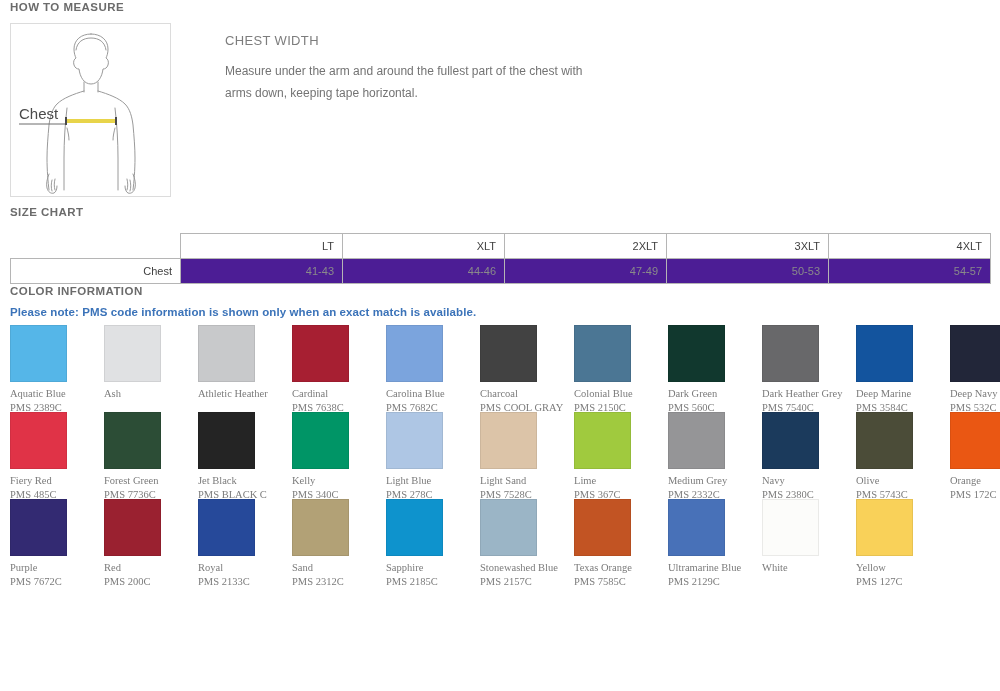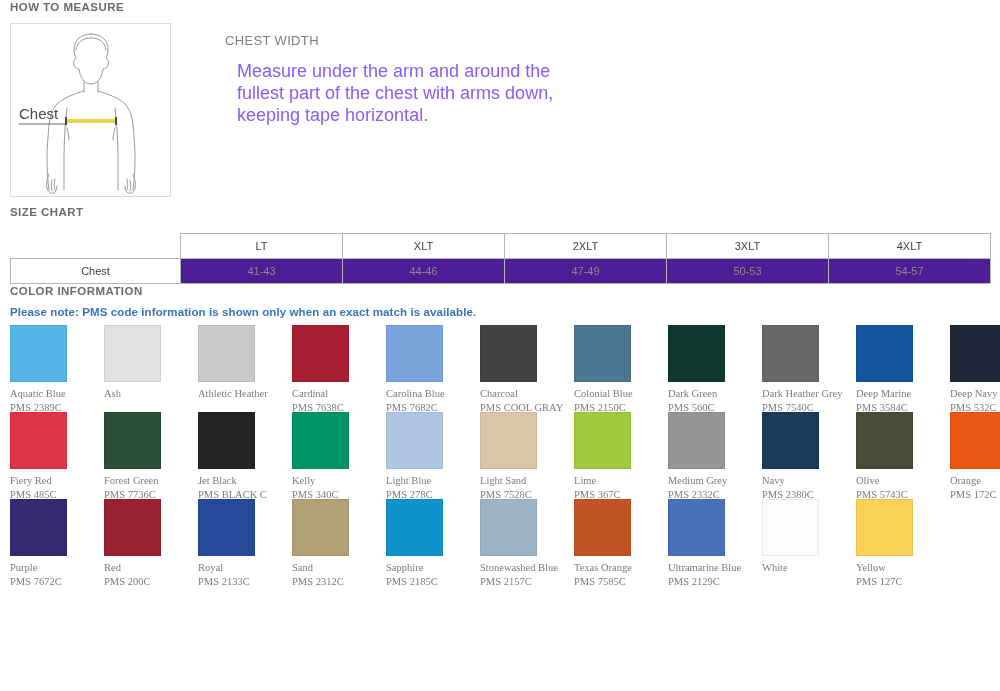--- a/index.html
+++ b/index.html
@@ -40,41 +40,41 @@
   .measure-text { position: absolute; left: 215px; top: 10px; width: 600px; }
   .measure-heading {
     font-size: 13px;
     color: #7d7d7d;
     letter-spacing: 0.35px;
     margin: 0 0 12px 0;
     font-weight: normal;
     text-transform: uppercase;
   }
   .measure-desc {
-    font-size: 18px;
-    color: #8b5cf6;
+    font-size: 12px;
+    color: #737373;
     line-height: 22px;
-    margin: 12px;
+    margin: 0;
     max-width: 360px;
   }
 
   
   #size-chart-title { position: absolute; left: 10px; top: 206px; }
 
   .size-table {
     position: absolute;
     left: 10px; top: 233px;
     width: 980px;
     border-collapse: collapse;
     table-layout: fixed;
   }
   .size-table td, .size-table th {
     font-size: 11px;
     font-weight: normal;
-    text-align: center;
+    text-align: right;
     padding: 6px 8px;
     height: 22px;
     vertical-align: middle;
   }
   .size-table .corner-cell {
     border: none;
     background: #fff;
   }
   .size-table .hdr {
     border: 1px solid #b5b5b5;

